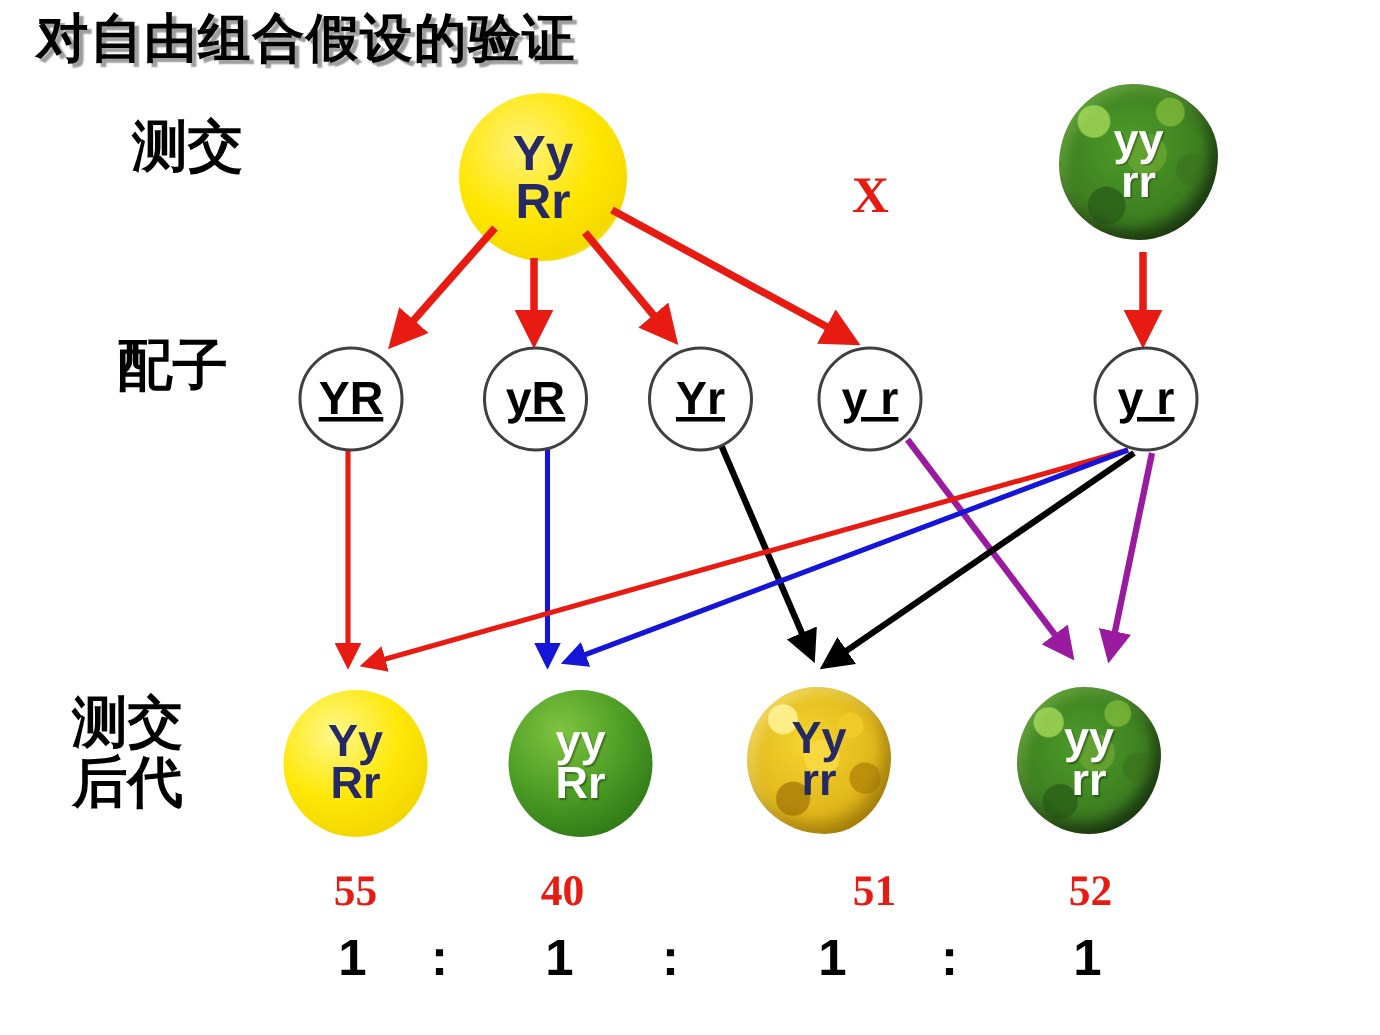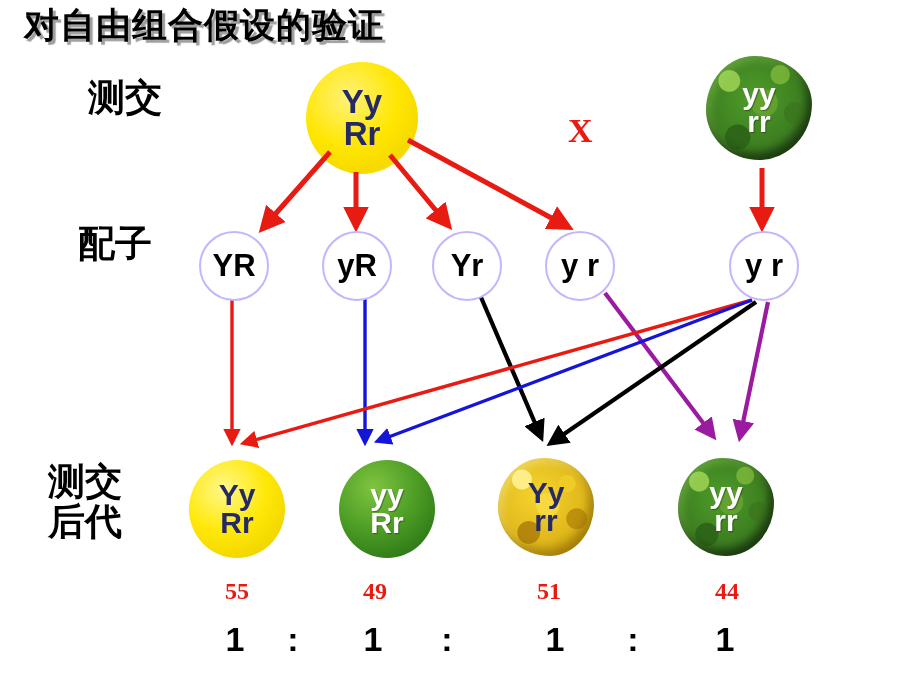--- a/index.html
+++ b/index.html
@@ -103,39 +103,40 @@
   
   #cross-symbol {
     left: 568px; top: 112px;
     font-family: "Liberation Serif", serif;
     font-size: 34px; font-weight: 700; color: #e81b12;
   }
 
   
   .gamete {
     width: 66px; height: 66px;
-    border: 2px solid #c4b5fd;
+    border: 2px solid #404040;
     border-radius: 50%;
     background: #ffffff;
     display: flex; align-items: center; justify-content: center;
     font-size: 31px; font-weight: 700; color: #000000;
     letter-spacing: 0px;
     z-index: 5;
+    text-decoration: underline;
   }
 
   
   .offspring {
     width: 96px; height: 98px;
   }
   .offspring .gtxt { font-size: 30px; }
 
   
   .count {
     font-family: "Liberation Serif", serif;
-    font-size: 24px; font-weight: 700; color: #e81b12;
+    font-size: 29px; font-weight: 700; color: #e81b12;
     text-align: center; width: 70px;
   }
   .ratio-num {
     font-size: 34px; font-weight: 700; color: #000000;
     text-align: center; width: 60px;
   }
   .ratio-colon {
     font-size: 34px; font-weight: 700; color: #000000;
     text-align: center; width: 30px;
   }
@@ -240,23 +241,23 @@
   </div>
 
   <div class="abs offspring wrinkled-green" style="left:678px; top:458px;">
     <div class="pea-label txt-white">
       <span class="gtxt">yy</span>
       <span class="gtxt">rr</span>
     </div>
   </div>
 
   <div class="abs count" style="left:202px; top:578px;">55</div>
-  <div class="abs count" style="left:340px; top:578px;">49</div>
-  <div class="abs count" style="left:514px; top:578px;">51</div>
-  <div class="abs count" style="left:692px; top:578px;">44</div>
+  <div class="abs count" style="left:340px; top:578px;">40</div>
+  <div class="abs count" style="left:548px; top:578px;">51</div>
+  <div class="abs count" style="left:692px; top:578px;">52</div>
 
   <div class="abs ratio-num" style="left:205px; top:620px;">1</div>
   <div class="abs ratio-colon" style="left:278px; top:620px;">:</div>
   <div class="abs ratio-num" style="left:343px; top:620px;">1</div>
   <div class="abs ratio-colon" style="left:432px; top:620px;">:</div>
   <div class="abs ratio-num" style="left:525px; top:620px;">1</div>
   <div class="abs ratio-colon" style="left:618px; top:620px;">:</div>
   <div class="abs ratio-num" style="left:695px; top:620px;">1</div>
 
 </div>

